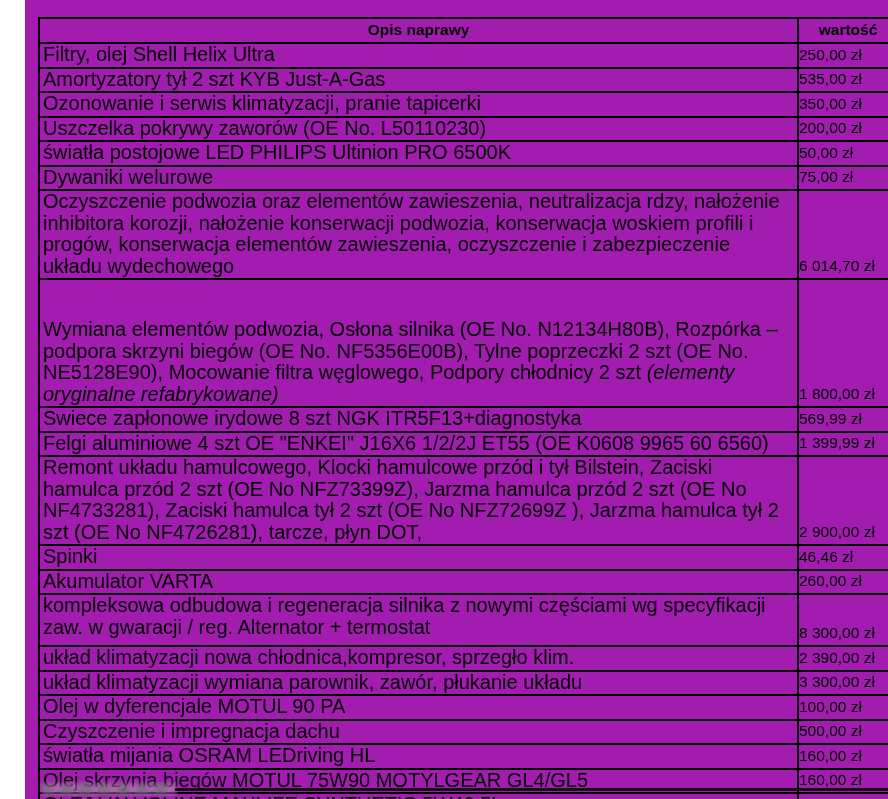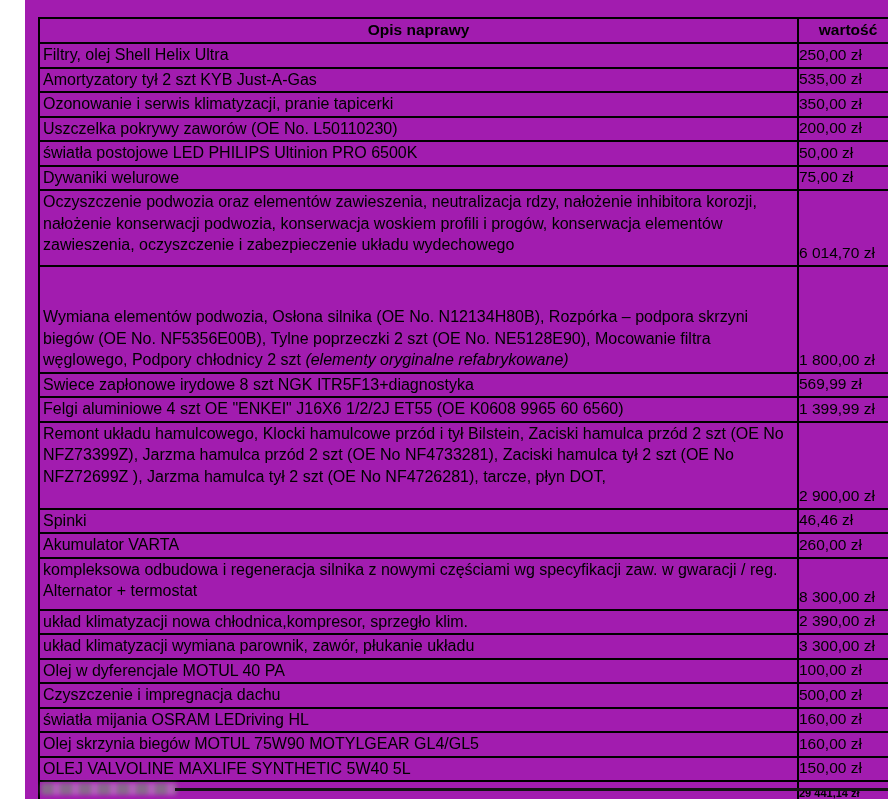--- a/index.html
+++ b/index.html
@@ -14,21 +14,21 @@
     position:absolute; left:13px; top:17px;
     border-collapse:collapse; table-layout:fixed;
     width:878px;
   }
   table.repair th, table.repair td { border:2px solid #000; overflow:hidden; }
   table.repair th {
     font-size:15.5px; font-weight:bold; text-align:center;
     padding:1px 2px 2px 2px; height:20px;
   }
   td.desc {
-    font-size:16px; line-height:21.5px; text-align:left; vertical-align:top;
+    font-size:20px; line-height:21.5px; text-align:left; vertical-align:top;
     padding:0 8px 1px 3px; word-wrap:break-word;
   }
   td.val {
     font-size:15.5px; text-align:left; vertical-align:bottom;
     padding:0 5px 3px 0; white-space:nowrap;
   }
   td.edge { padding:0; }
   .it { font-style:italic; }
   tr.total-row td.val { font-weight:bold; font-size:11px; }
 
@@ -138,21 +138,21 @@
           <td class="desc"><span>układ klimatyzacji nowa chłodnica,kompresor, sprzegło klim.</span></td>
           <td class="val">2 390,00 zł</td>
           <td class="edge"></td>
         </tr>
         <tr style="height: 24px;">
           <td class="desc"><span>układ klimatyzacji wymiana parownik, zawór, płukanie układu</span></td>
           <td class="val">3 300,00 zł</td>
           <td class="edge"></td>
         </tr>
         <tr style="height: 24px;">
-          <td class="desc"><span>Olej w dyferencjale MOTUL 40 PA</span></td>
+          <td class="desc"><span>Olej w dyferencjale MOTUL 90 PA</span></td>
           <td class="val">100,00 zł</td>
           <td class="edge"></td>
         </tr>
         <tr style="height: 24px;">
           <td class="desc"><span>Czyszczenie i impregnacja dachu</span></td>
           <td class="val">500,00 zł</td>
           <td class="edge"></td>
         </tr>
         <tr style="height: 24px;">
           <td class="desc"><span>światła mijania OSRAM LEDriving HL</span></td>

